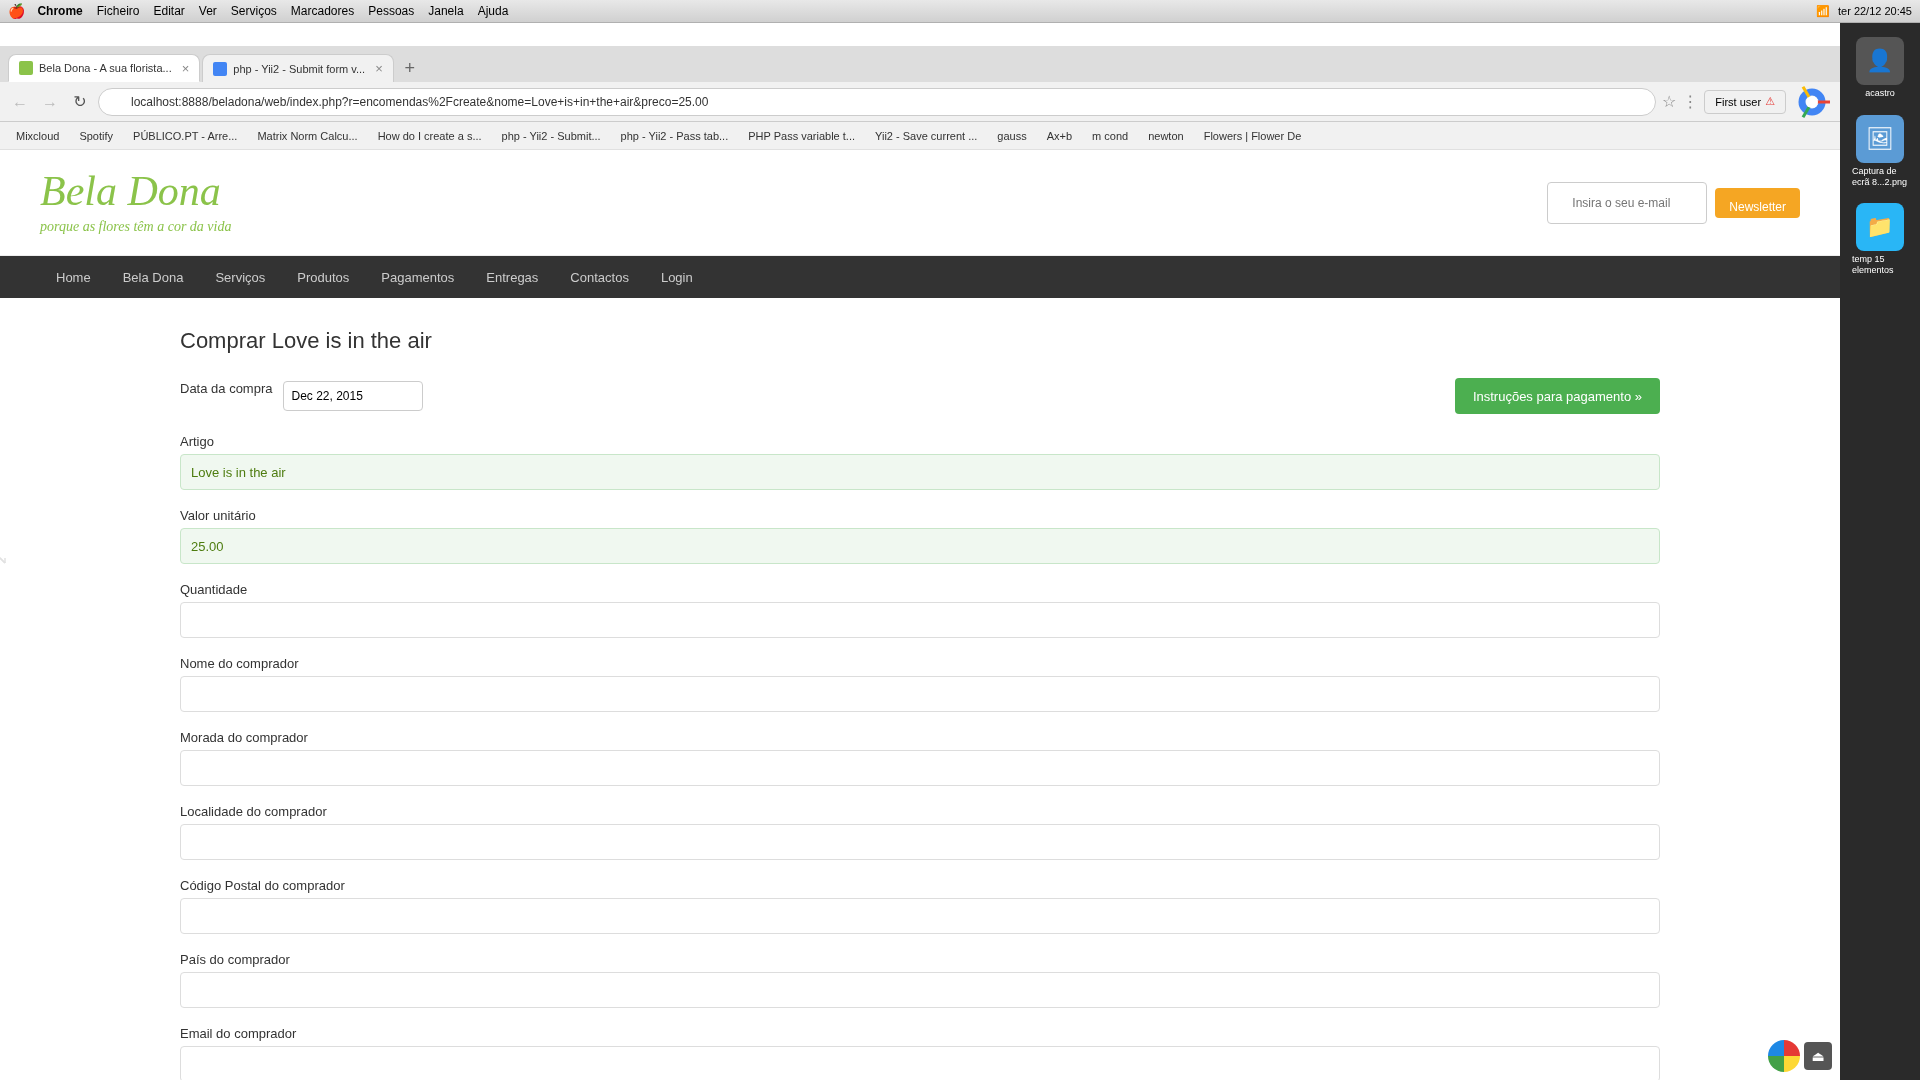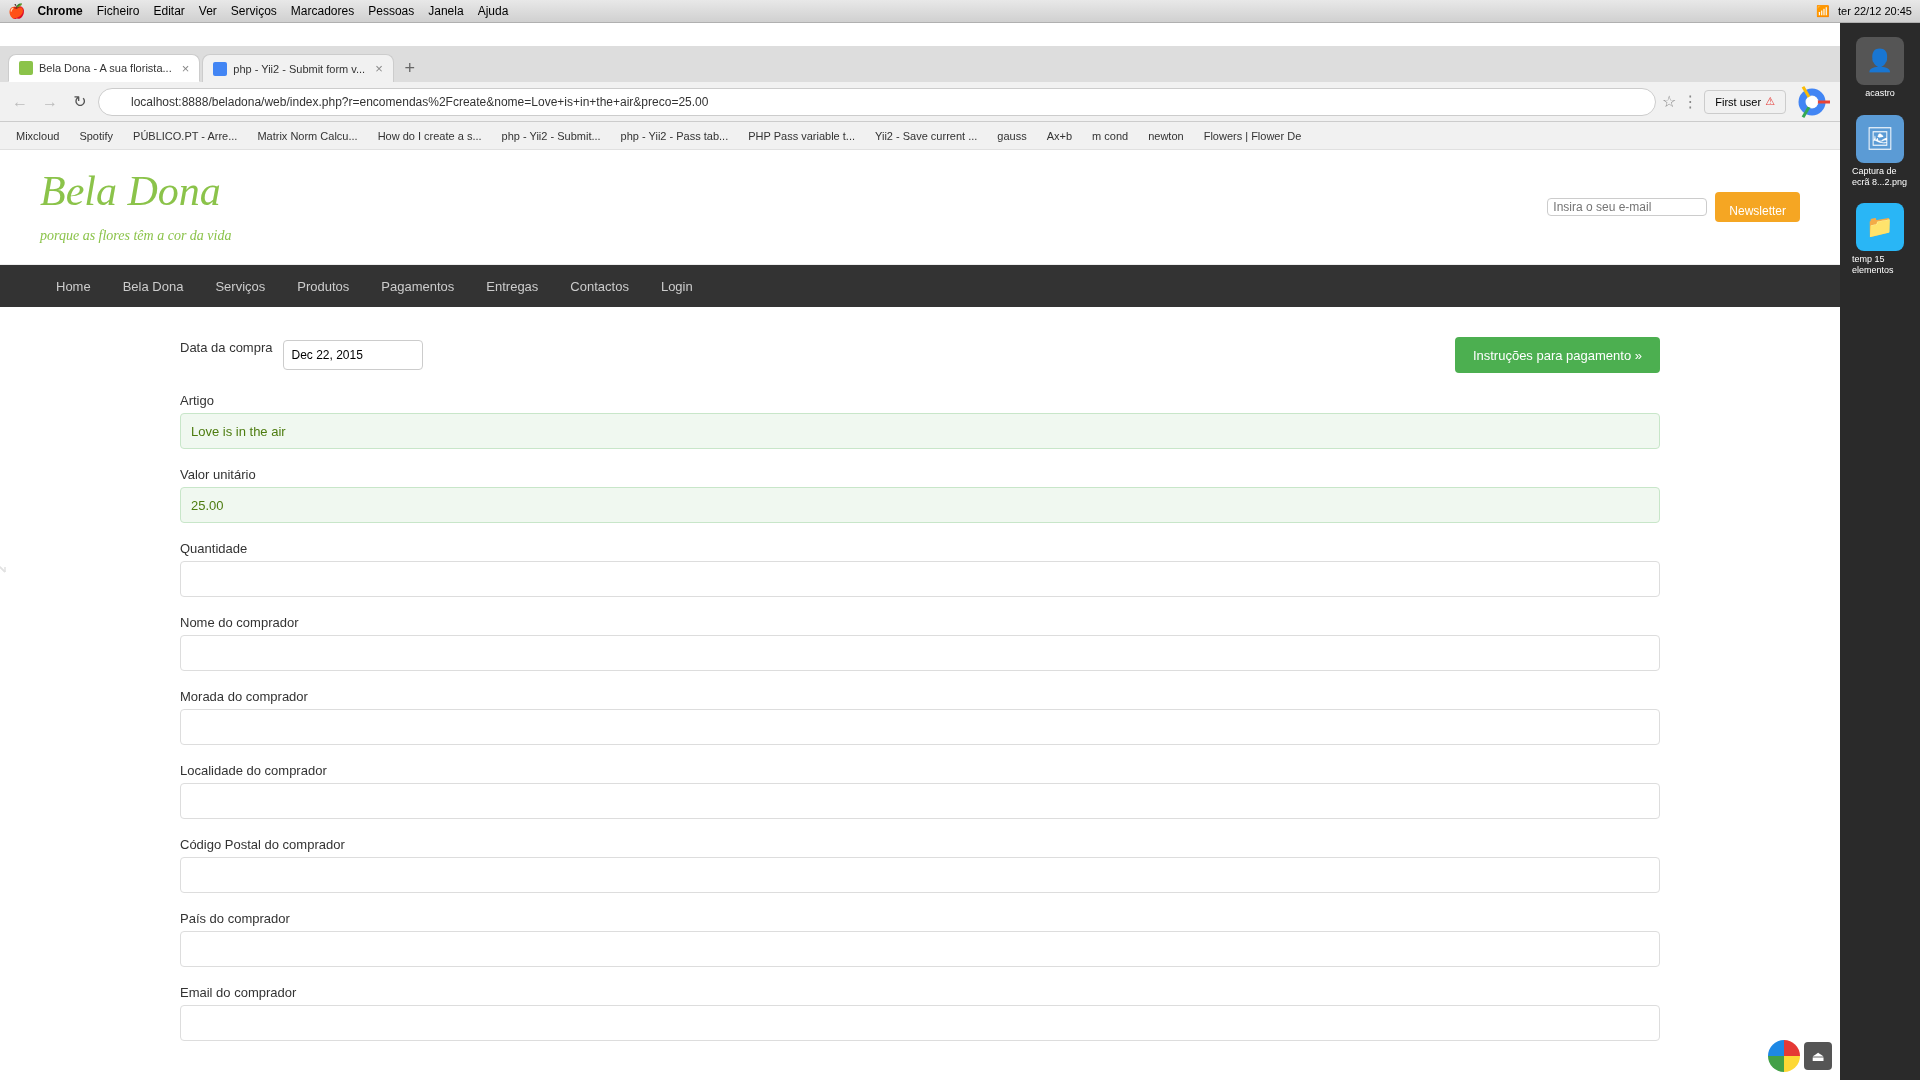--- a/index.html
+++ b/index.html
@@ -153,29 +153,29 @@
       font-size: 42px;
       color: #8bc34a;
       font-style: italic;
       line-height: 1;
     }
     .logo-tagline {
       font-family: Georgia, 'Times New Roman', serif;
       font-size: 14px;
       color: #8bc34a;
       font-style: italic;
-      margin-top: 16px;
+      margin-top: 7px;
     }
     .newsletter-area { display: flex; align-items: center; gap: 8px; }
     .newsletter-input {
       width: 160px;
-      height: 18px;
+      height: 42px;
       border: 1px solid #ccc;
       border-radius: 4px;
-      padding: 0 5px;
+      padding: 0 24px;
       font-size: 12px;
       color: #999;
     }
     .newsletter-btn {
       height: 30px;
       padding: 12px 14px;
       background: #f5a623;
       color: #fff;
       border: none;
       border-radius: 4px;
@@ -446,20 +446,21 @@
               <line x1="40" y1="70" x2="60" y2="90"></line>
 
               <text x="10" y="130" font-family="cursive" font-size="14" fill="#aaa" stroke="none">VALUE</text>
 
               <line x1="120" y1="60" x2="145" y2="85"></line>
               <line x1="140" y1="80" x2="145" y2="85"></line>
               <line x1="145" y1="80" x2="145" y2="85"></line>
             </g>
           </svg>
 
+          <h1 class="form-title">Comprar Love is in the air</h1>
 
           <div class="date-purchase-row">
             <div class="date-purchase-left">
               <label class="date-label">Data da compra</label>
               <input class="date-input" type="text" value="Dec 22, 2015" style="">
             </div>
             <button class="payment-btn">Instruções para pagamento »</button>
           </div>
 
           <div class="form-row">

